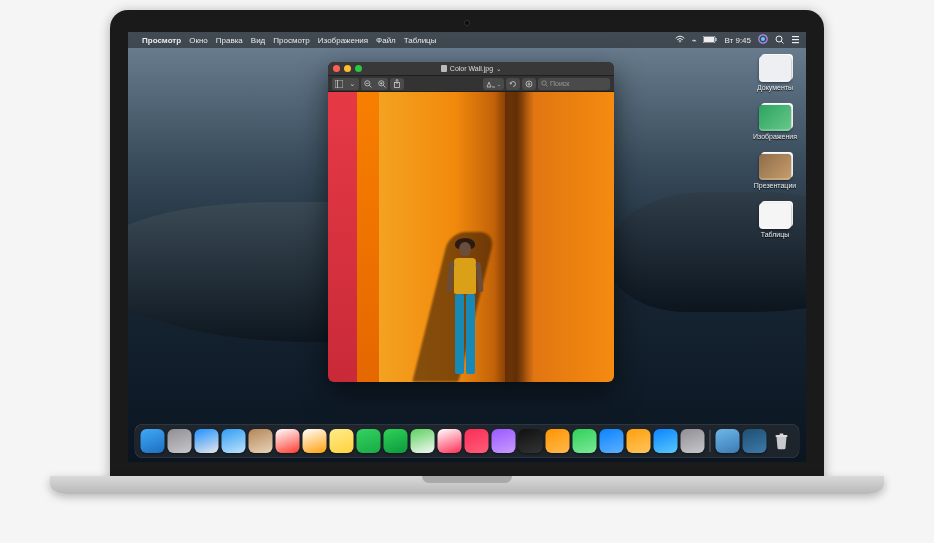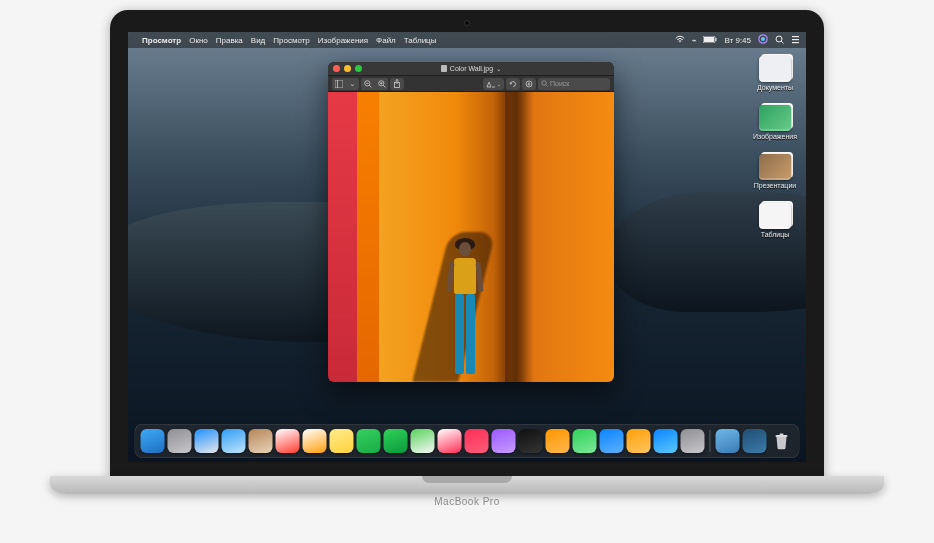--- a/index.html
+++ b/index.html
@@ -446,14 +446,13 @@
               <rect x="8" y="2.5" width="4" height="1.5" rx="0.7" fill="#d9d9de"></rect>
             </svg>
           </div>
         </div>
 
     </div>
   </div>
   <div class="hinge">
     <div class="notch"></div>
   </div>
-  <div class="brand">MacBook Pro</div>
 </div>
 
 </body></html>

